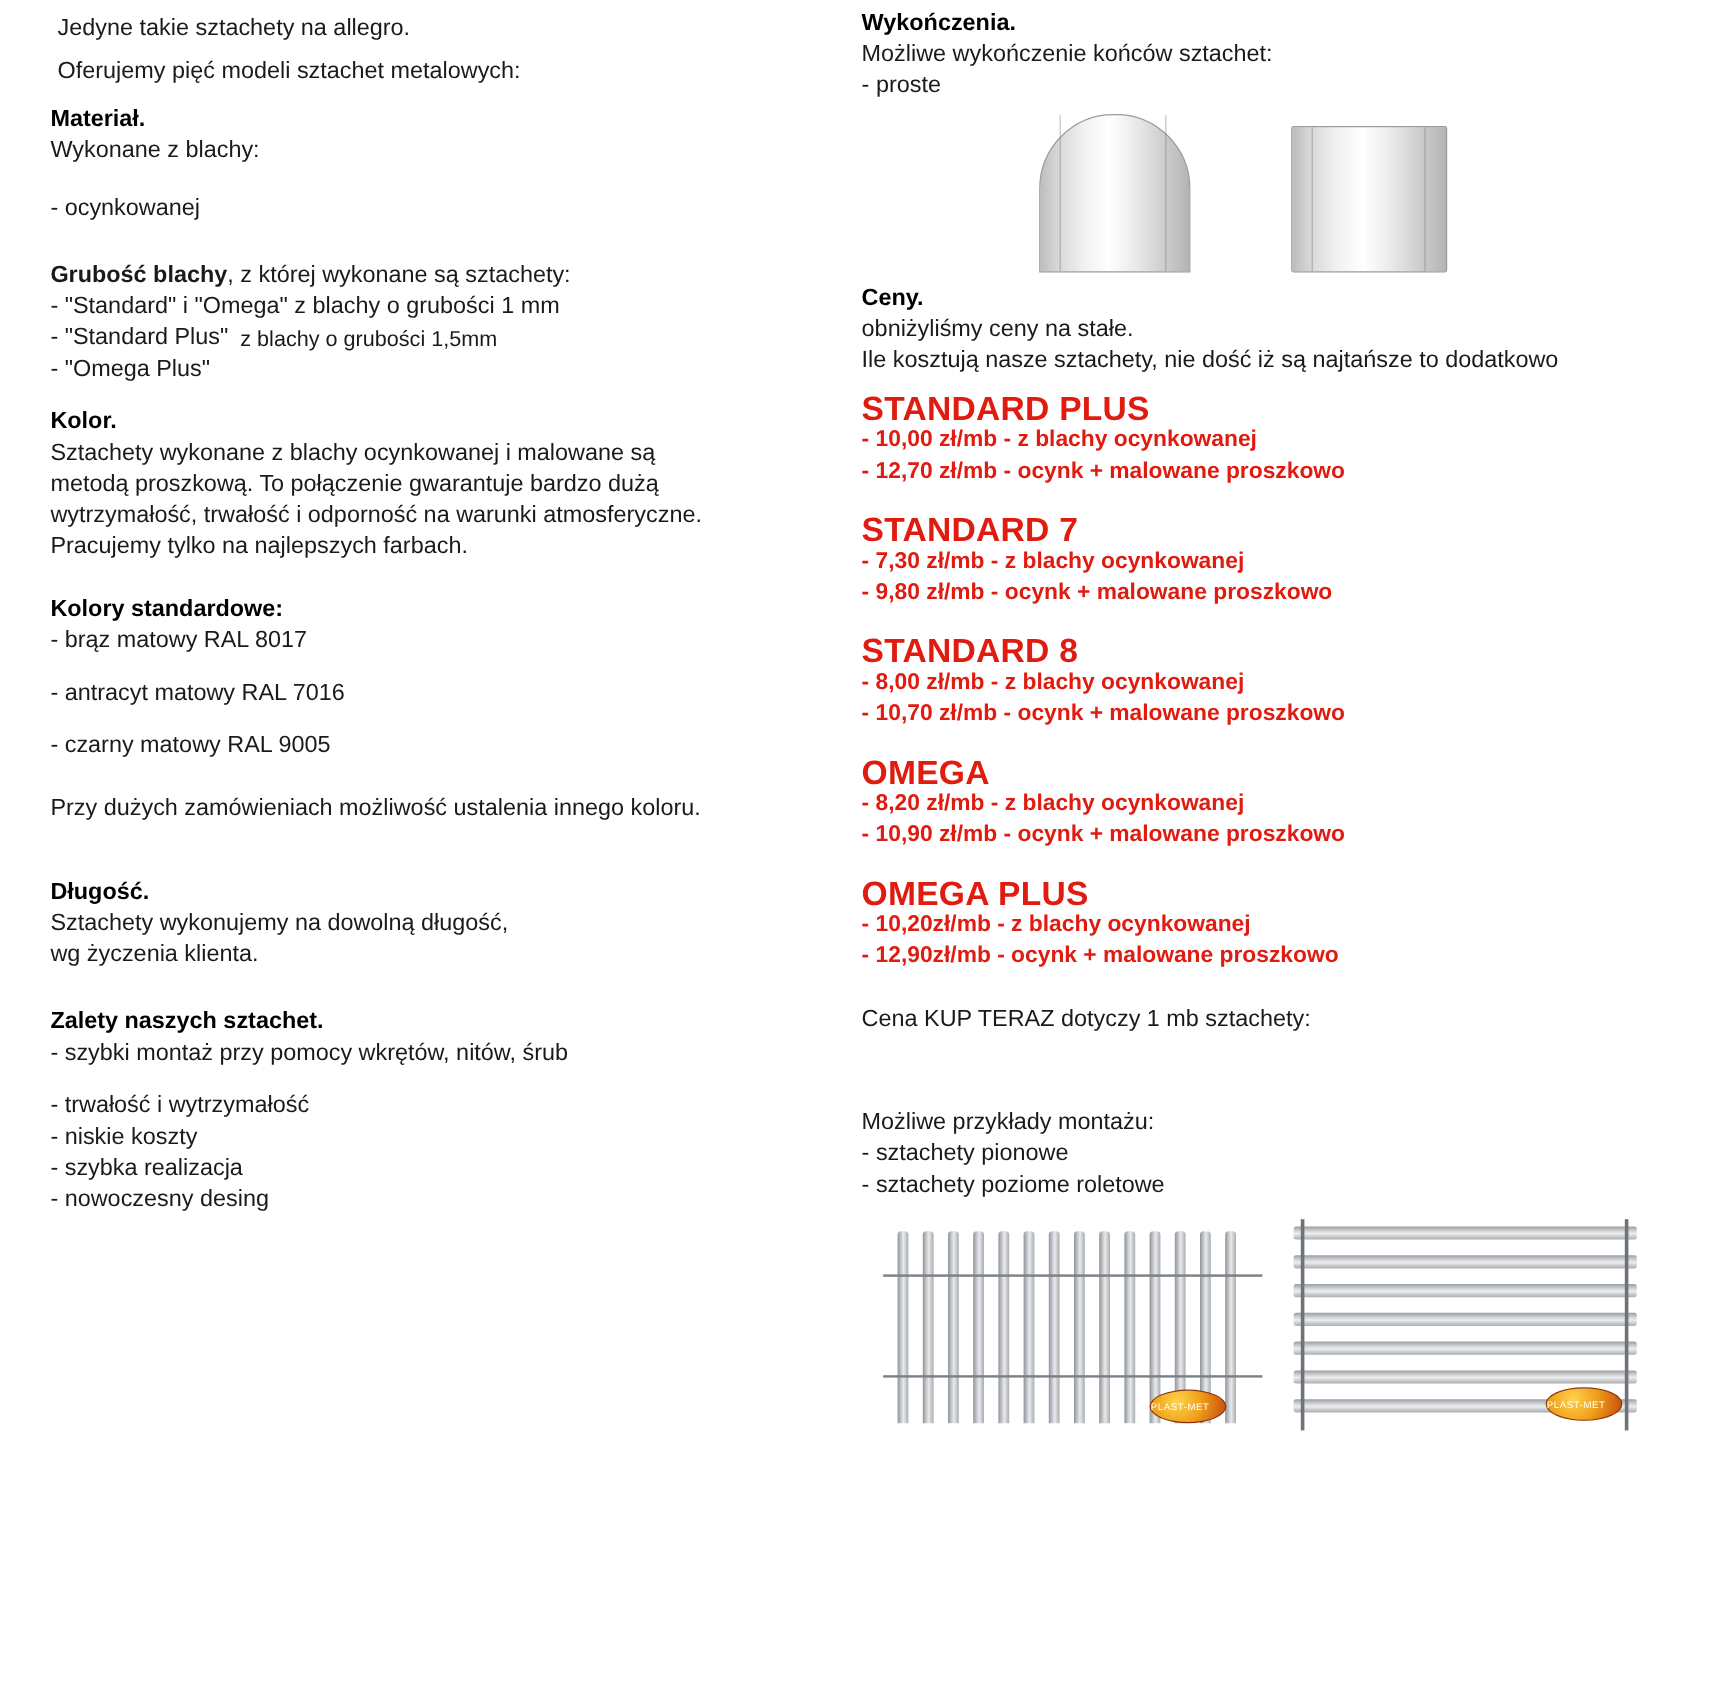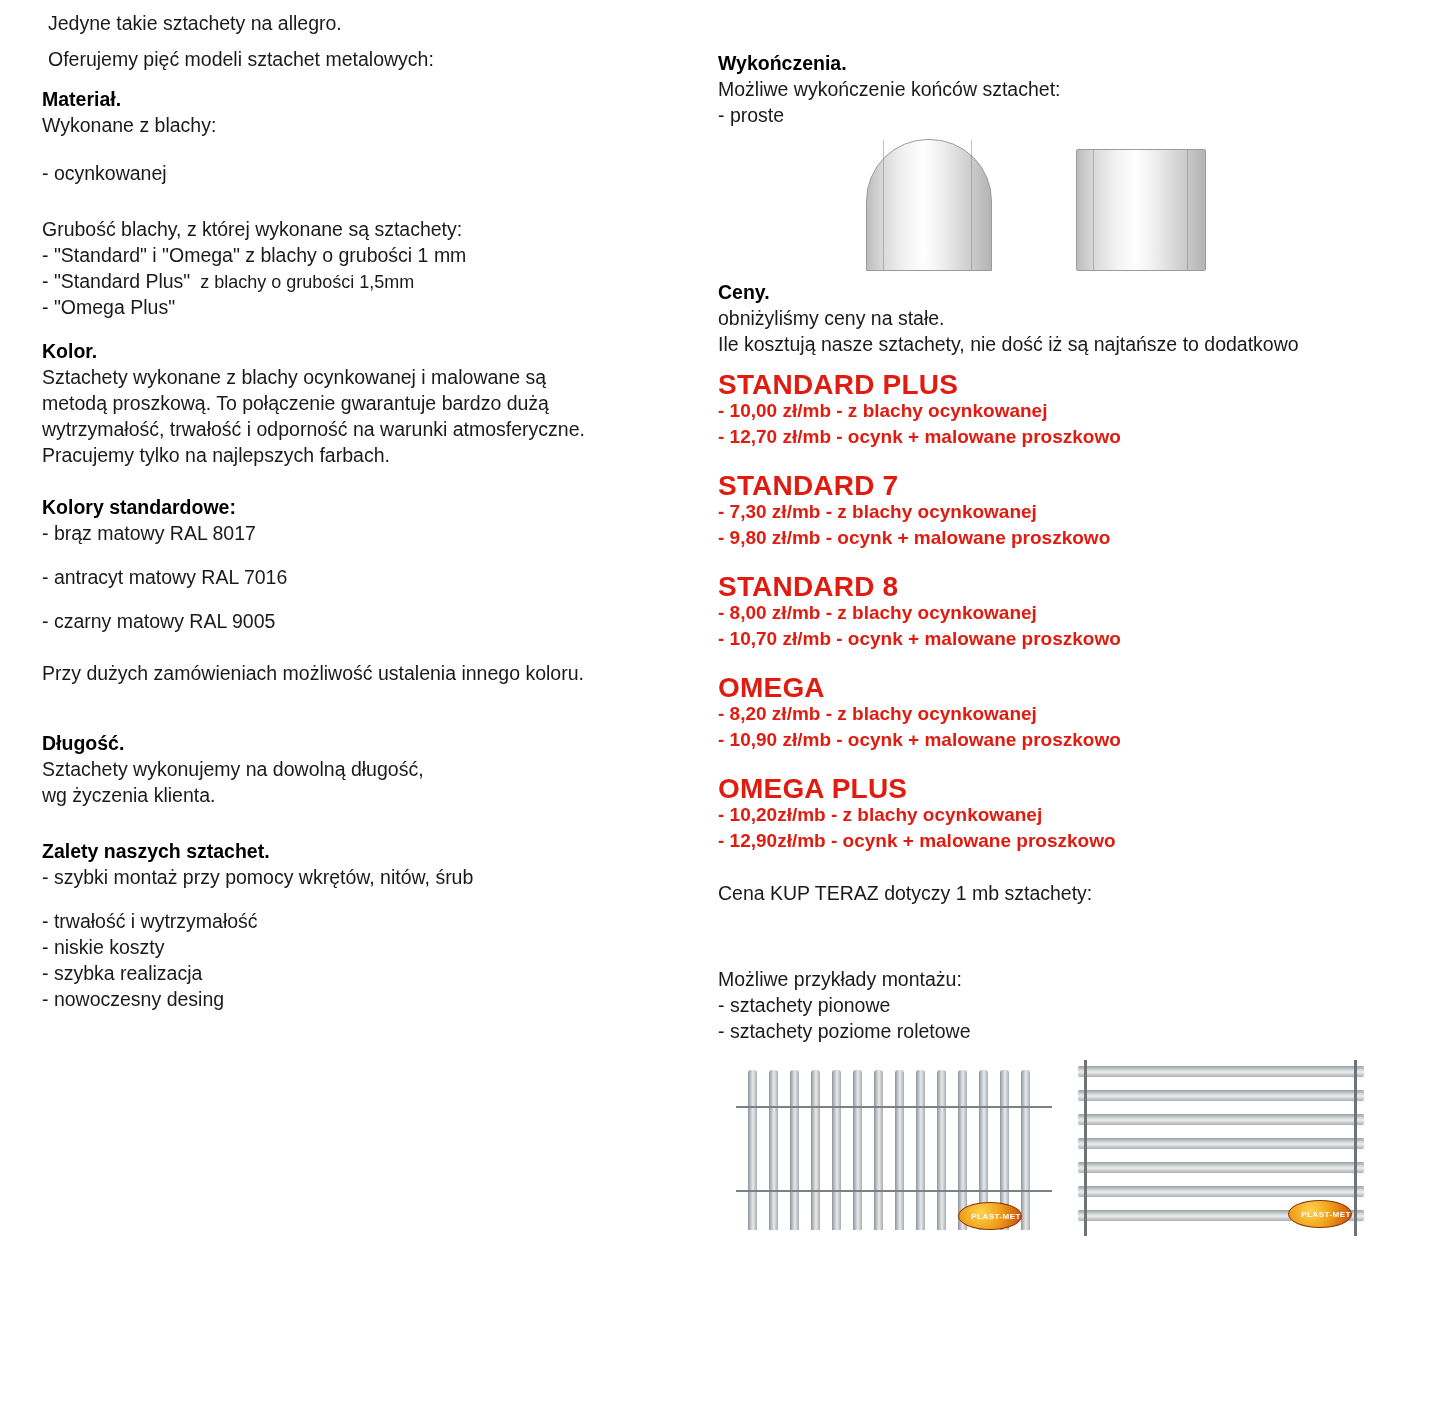--- a/index.html
+++ b/index.html
@@ -25,30 +25,29 @@
     position: absolute;
     left: 42px;
     top: 10px;
     width: 640px;
   }
   .col-right {
     position: absolute;
     left: 718px;
     top: 6px;
     width: 690px;
-    margin-top: 44px;
   }
   .t {
     font-size: 19.5px;
     line-height: 26px;
     color: #1a1a1a;
     white-space: pre-wrap;
   }
   .t.small-indent { padding-left: 6px; }
-  .bold { font-weight: normal; }
+  .bold { font-weight: bold; }
   .gap-4 { height: 4px; }
   .gap-8 { height: 8px; }
   .gap-10 { height: 10px; }
   .gap-14 { height: 14px; }
   .gap-18 { height: 18px; }
   .gap-22 { height: 22px; }
   .gap-26 { height: 26px; }
   .gap-30 { height: 30px; }
   .gap-44 { height: 44px; }
   .gap-60 { height: 60px; }
@@ -172,25 +171,25 @@
   }
   .logo-badge {
     position: absolute;
     width: 62px;
     height: 26px;
     border-radius: 50%;
     background: radial-gradient(circle at 35% 35%, #ffd24d 0%, #f0a11a 45%, #c6470f 100%);
     border: 1px solid #8c3208;
     color: #ffffff;
     font-size: 8px;
-    font-weight: bold;
+    font-weight: normal;
     letter-spacing: .5px;
     display: flex;
     align-items: center;
-    justify-content: flex-end;
+    justify-content: flex-start;
     font-family: "Liberation Sans", sans-serif;
   }
 </style>
 </head>
 <body>
 
 <div class="page">
 
   <div class="col-left">
 

